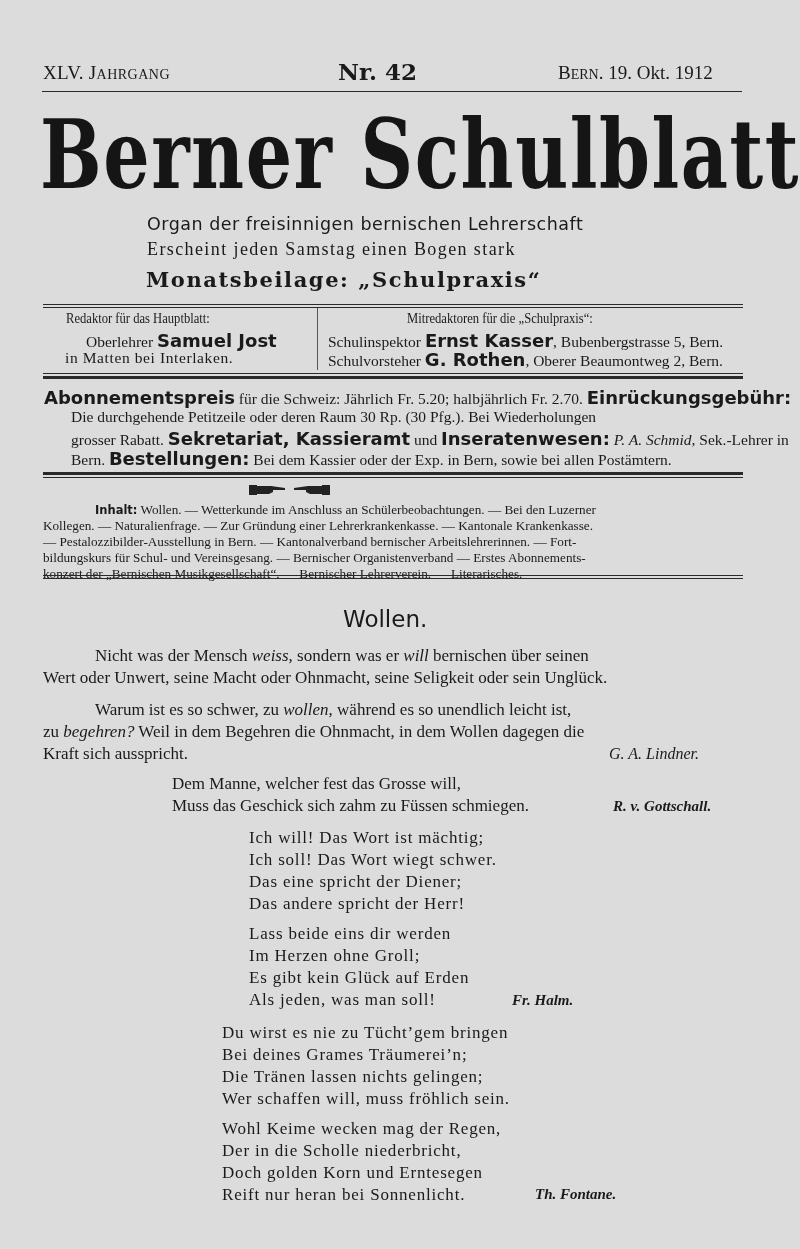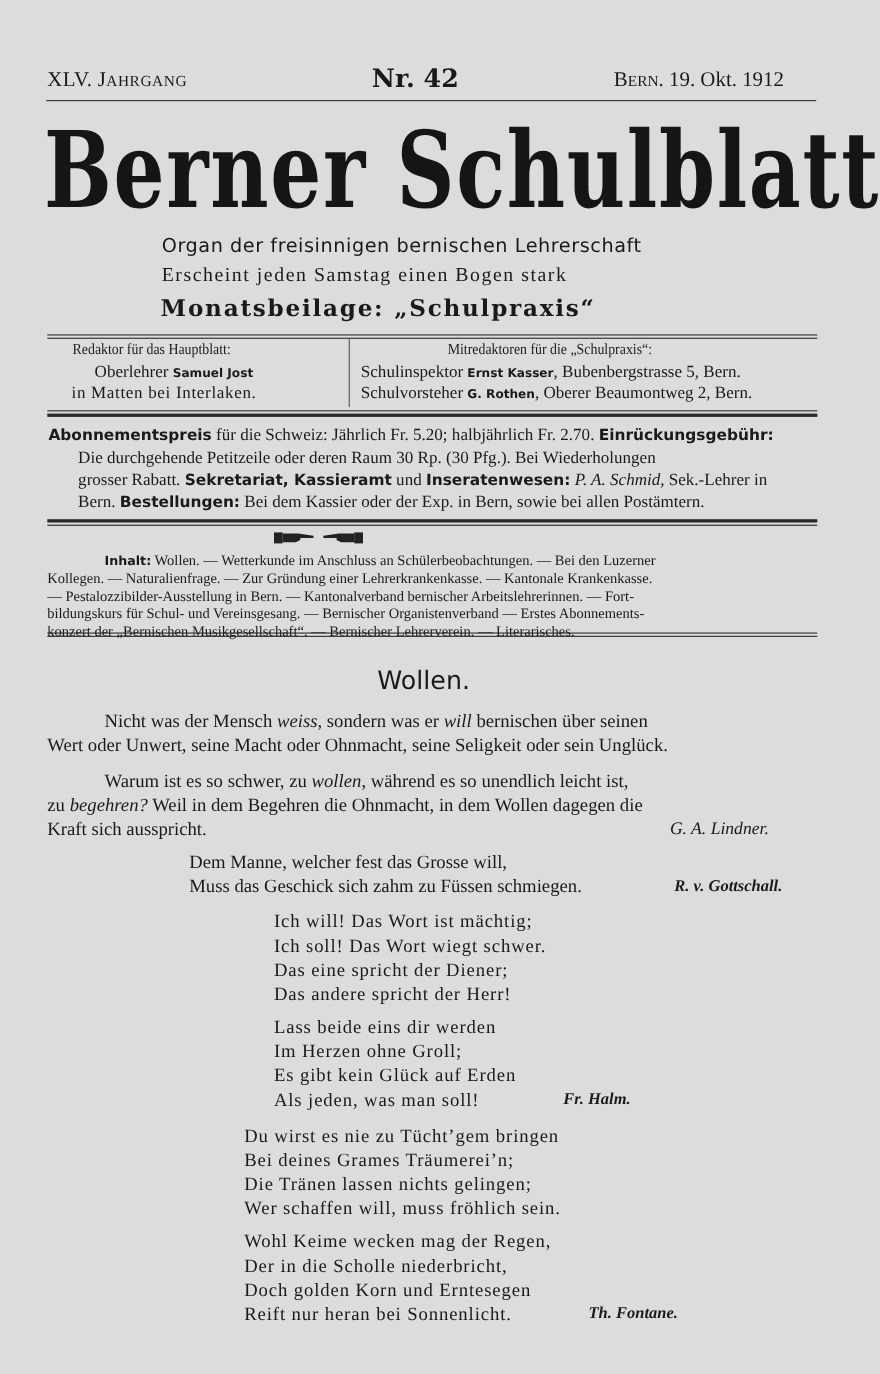--- a/index.html
+++ b/index.html
@@ -36,29 +36,29 @@
     .sub3 { left: 146px; top: 255px; font-size: 21px; font-weight: bold; letter-spacing: 1.6px; font-family: "DejaVu Serif", serif; }
 
     
     .ed { font-size: 15.5px; }
     .ed-l1 { left: 66px; top: 299px; font-size: 14px; transform: scaleX(0.9); transform-origin: left top; }
     .ed-l2 { left: 86px; top: 318px; }
     .ed-l3 { left: 65px; top: 337px; letter-spacing: 0.6px; }
     .ed-r1 { left: 407px; top: 299px; font-size: 14px; transform: scaleX(0.9); transform-origin: left top; }
     .ed-r2 { left: 328px; top: 318px; }
     .ed-r3 { left: 328px; top: 337px; }
-    .b { font-family: "DejaVu Sans", sans-serif; font-weight: bold; font-size: 11px; }
+    .b { font-family: "DejaVu Sans", sans-serif; font-weight: bold; font-size: 18px; }
 
     
     .ab { font-size: 15.5px; }
     .ab1 { left: 44px; top: 375px; }
     .ab2 { left: 71px; top: 396px; }
     .ab3 { left: 71px; top: 416px; }
     .ab4 { left: 71px; top: 436px; }
-    .ab .b { font-size: 14px; text-align: center; }
+    .ab .b { font-size: 18px; text-align: center; }
 
     
     .note { left: 249px; top: 469px; font-size: 13.5px; font-weight: bold; font-family: "DejaVu Sans", sans-serif; }
     .hand { display: inline-block; width: 38px; height: 12px; vertical-align: middle; }
     .inh { font-size: 13.2px; }
     .in1 { left: 95px; top: 490px; }
     .in2 { left: 43px; top: 506px; }
     .in3 { left: 43px; top: 522px; }
     .in4 { left: 43px; top: 538px; }
     .in5 { left: 43px; top: 554px; }

